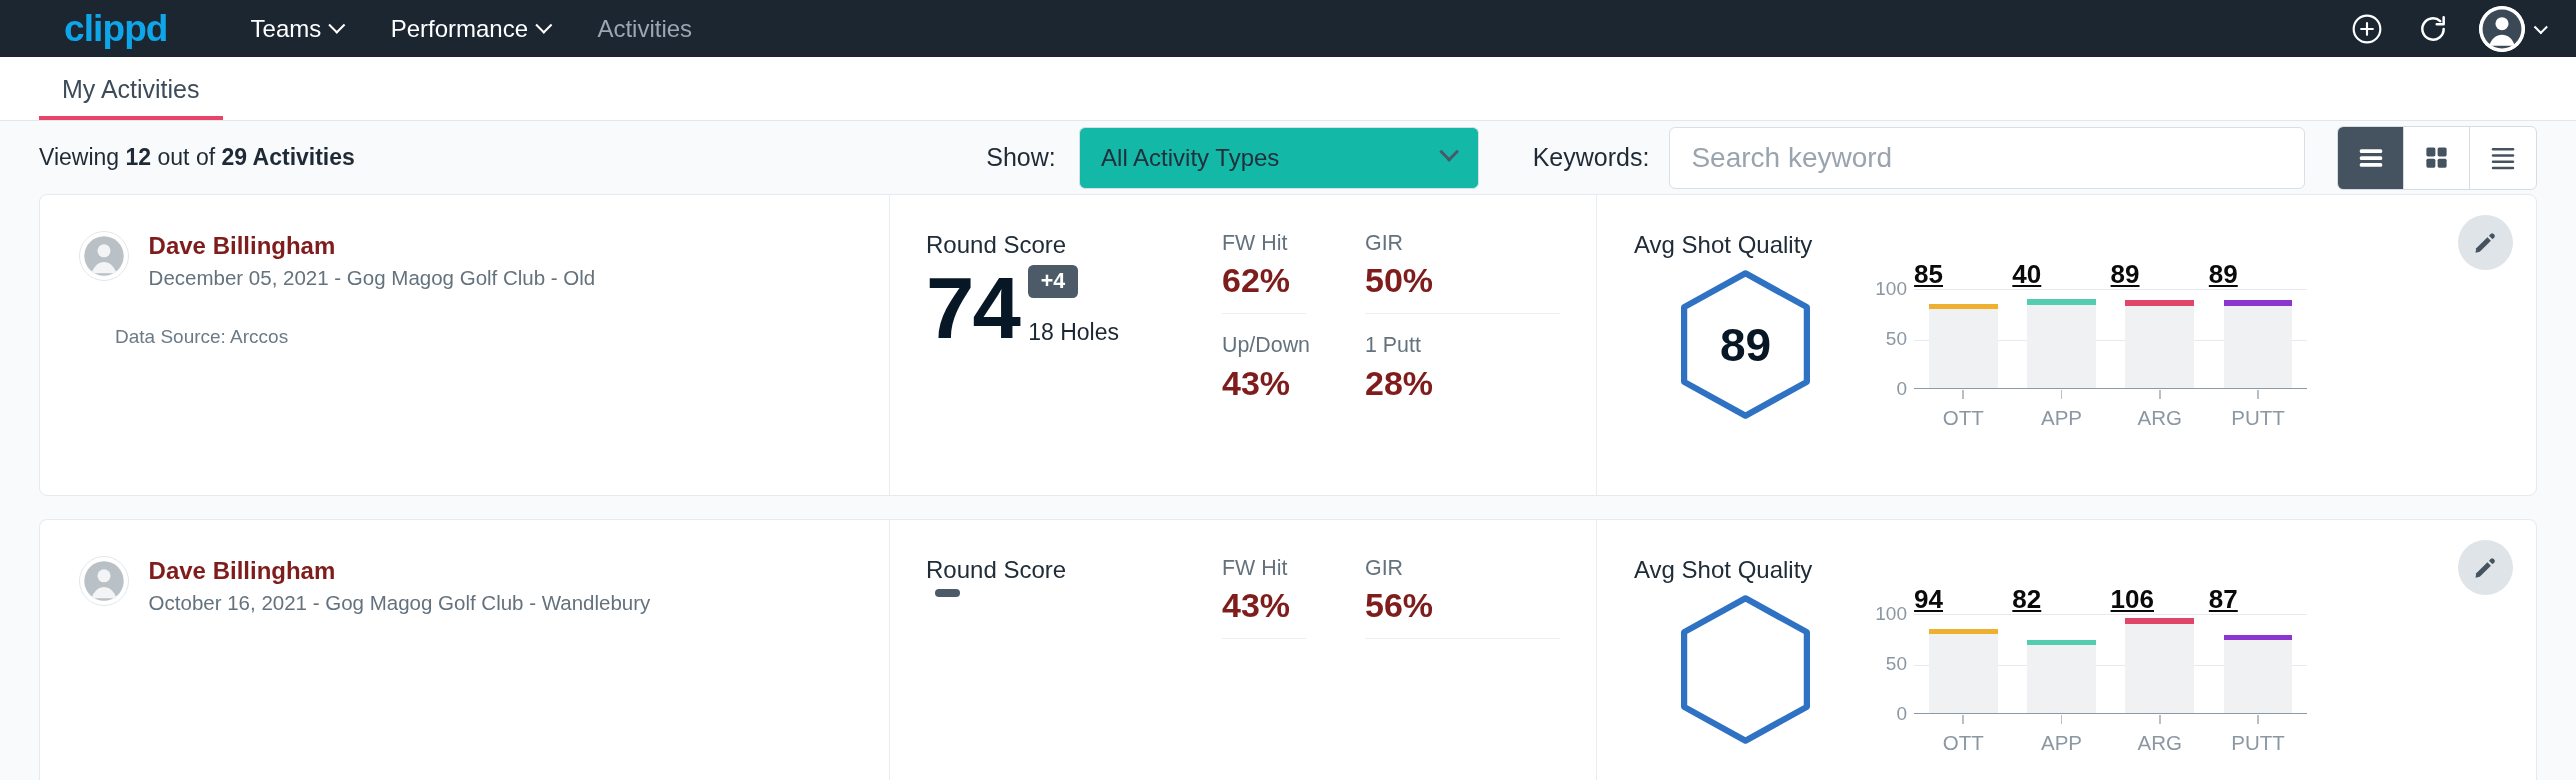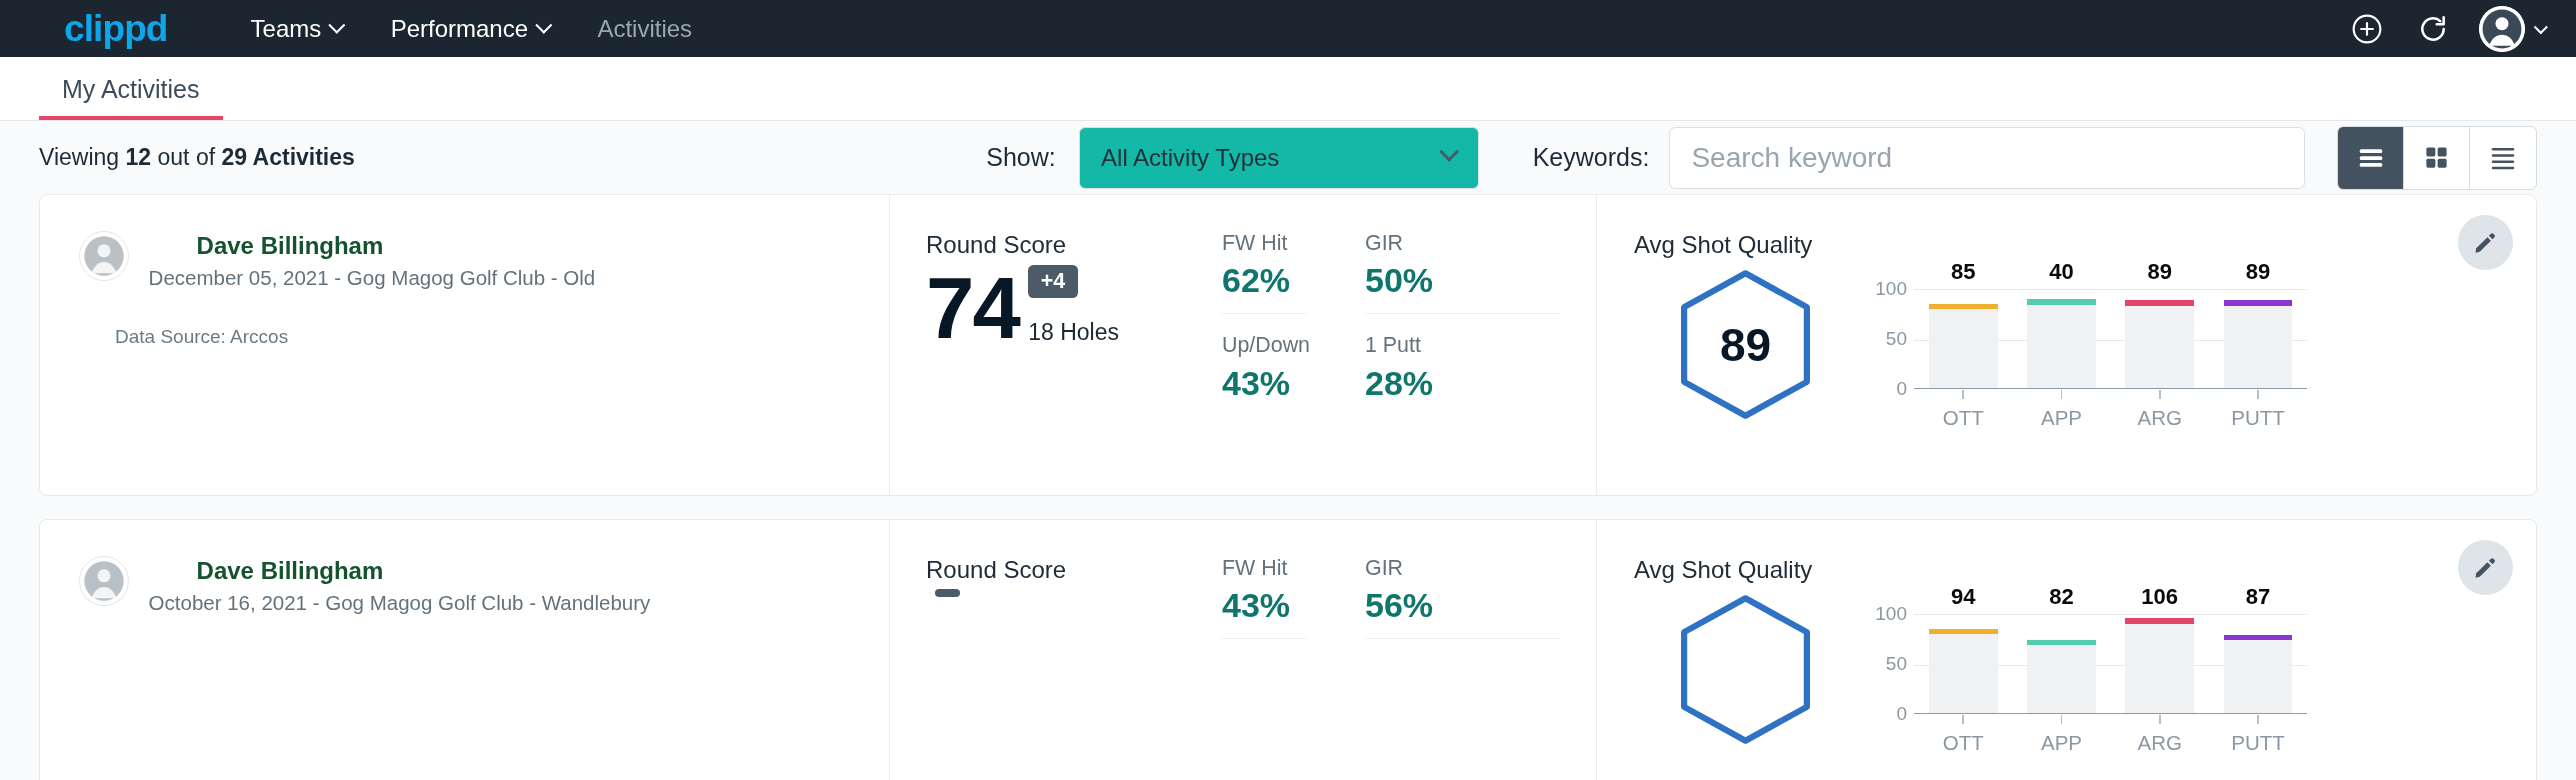--- a/index.html
+++ b/index.html
@@ -178,21 +178,21 @@
     padding:36px 39px 0 39px;
     border-right:0.9px solid #e9edf1;
   }
   .who { display:flex; align-items:flex-start; gap:19.6px; }
   .avatar-card {
     width:50px; height:50px; border-radius:50%;
     background:#ffffff; border:0.9px solid #e3e7ea;
     display:flex; align-items:center; justify-content:center;
     overflow:hidden; flex:none;
   }
-  .who-name { font-size:24px; font-weight:bold; color:#14532d; line-height:1.22;margin-left:48px; }
+  .who-name { font-size:24px; font-weight:bold; color:#7f1d1d; line-height:1.22; }
   .who-meta { font-size:20.5px; color:#64727e; margin-top:5.4px; }
   .card-title {
     font-size:37px;
     color:#16202a;
     margin-top:32px;
     line-height:1.18;
   }
   .card-src { font-size:19px; color:#6b7a86; margin-top:36px;margin-left:36px; }
 
   .col-score {
@@ -219,21 +219,21 @@
     grid-template-columns:84px 1fr;
     grid-template-rows:auto auto;
     column-gap:59px;
     align-content:start;
     border-right:0.9px solid #e9edf1;
     padding-right:36px;
   }
   .stat { padding-bottom:12.5px; }
   .stat.top { border-bottom:0.9px solid #eceff2; margin-bottom:19.6px; }
   .stat-k { font-size:21.4px; color:#64727e; white-space:nowrap; }
-  .stat-v { font-size:34px; font-weight:bold; color:#0f766e; margin-top:5.4px; }
+  .stat-v { font-size:34px; font-weight:bold; color:#7f1d1d; margin-top:5.4px; }
 
   .col-quality {
     flex:1;
     padding:36px 0 0 37px;
     display:flex;
     flex-direction:column;
   }
   .q-body { display:flex; align-items:flex-start; margin-top:3.6px; }
   .hexwrap { width:223px; display:flex; justify-content:center; padding-top:5.4px;}
   .hex { position:relative; width:137px; height:154px; }
@@ -258,22 +258,22 @@
     transform:translateY(-50%);
     white-space:nowrap;
   }
   .plot { position:relative; width:393px; height:120px; }
   .gridline { position:absolute; left:0; right:0; height:0.9px; background:#e6eaee; }
   .axisline { position:absolute; left:0; right:0; height:1.8px; background:#8d99a4; }
   .bars { position:absolute; left:0; right:0; bottom:1.8px; top:19.6px; display:flex; }
   .barcell { flex:1; display:flex; flex-direction:column; justify-content:flex-end; align-items:center; position:relative; }
   .barlabel {
     position:absolute; top:-30px; left:0; right:0;
-    text-align:center;
-    font-size:22px; font-weight:bold; color:#0a0a0a;
+    text-align:left;
+    font-size:26px; font-weight:bold; color:#0a0a0a;text-decoration:underline;
   }
   .bar { width:70%; background:#f0f1f2; position:relative; }
   .barcap { position:absolute; top:0; left:0; right:0; height:5.4px; }
   .xaxis { display:flex; width:393px; margin-left:50px; margin-top:0; }
   .xcell { flex:1; display:flex; flex-direction:column; align-items:center; }
   .xtickmark { width:1.8px; height:9px; background:#b6bec6; }
   .xlabel { font-size:20.5px; color:#8b97a2; margin-top:7.1px; }
 
   .edit-btn {
     position:absolute; top:19.6px; right:23px;

